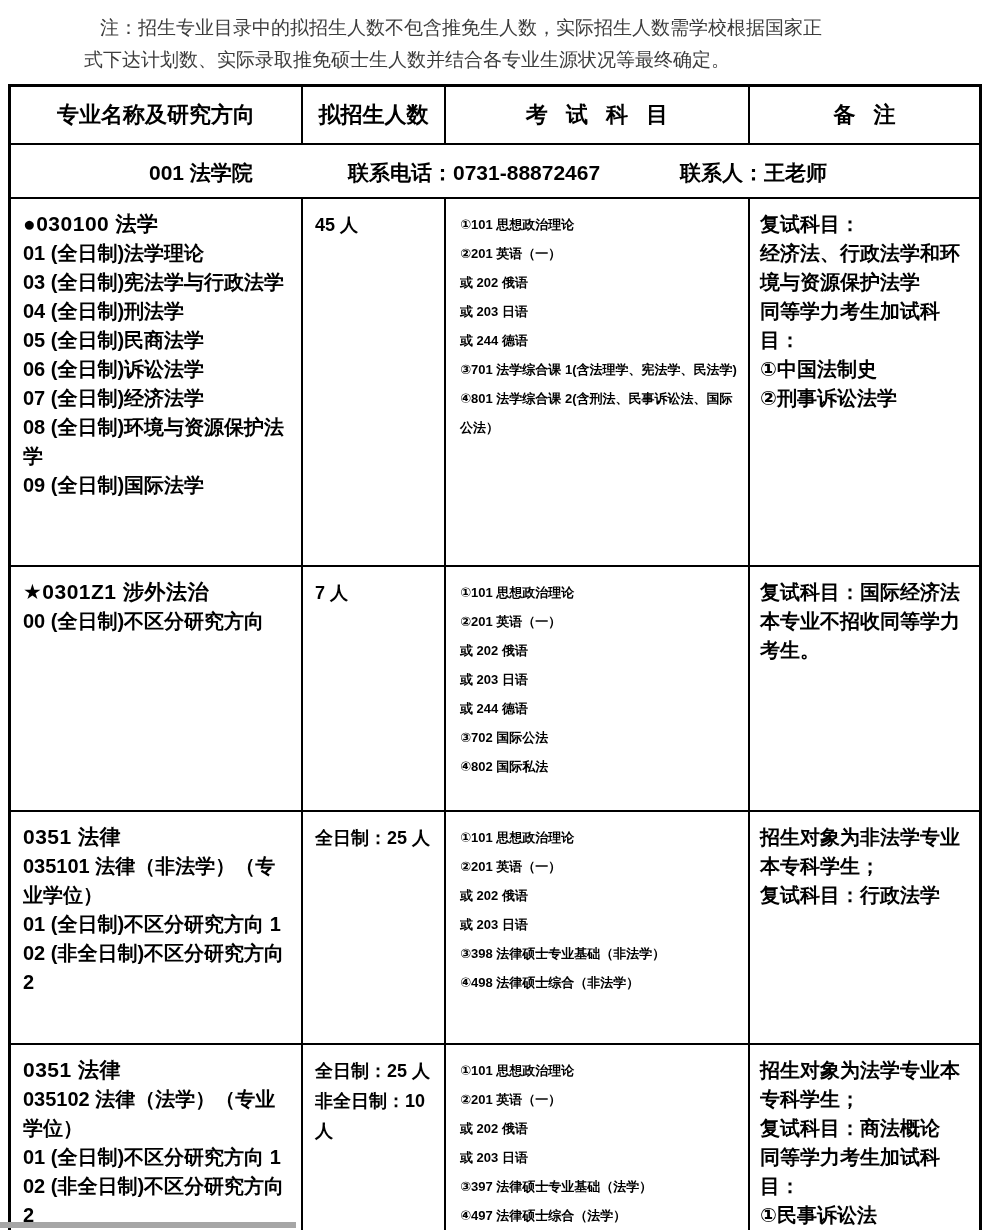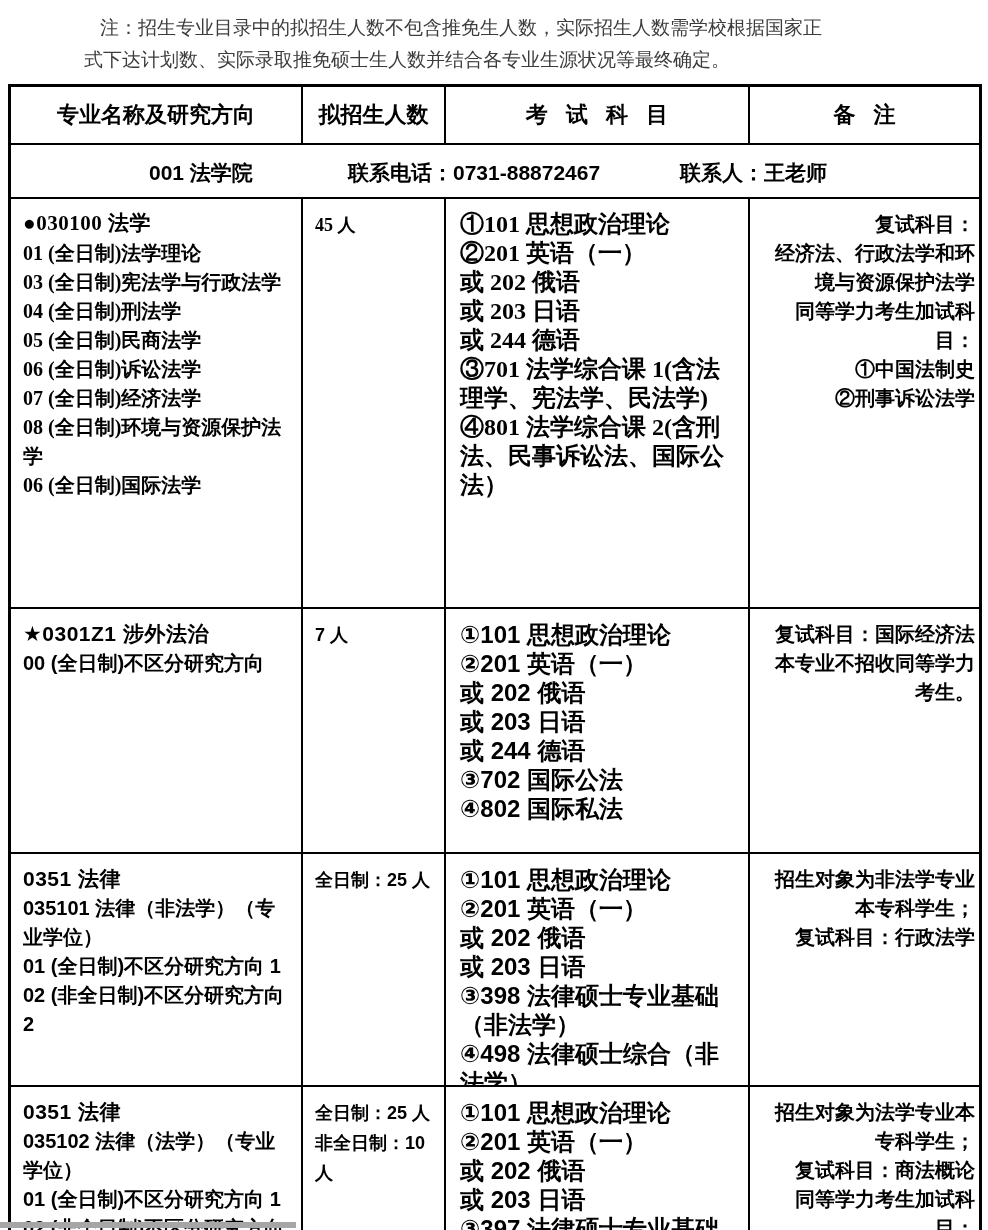--- a/index.html
+++ b/index.html
@@ -41,36 +41,36 @@
   .header-row .cell {
     display: flex; align-items: center; justify-content: center;
     font-size: 22px; word-spacing: 12px; padding: 0;
   }
 
   .dept-row { height: 54px; position: relative; font-size: 21px; }
   .dept-code    { position: absolute; left: 138px; top: 14px; }
   .dept-phone   { position: absolute; left: 337px; top: 14px; }
   .dept-contact { position: absolute; left: 669px; top: 14px; }
 
-  .row-1 { height: 410px; font-family: Liberation Serif, serif; }
+  .row-1 { height: 368px; }
   .row-2 { height: 245px; }
   .row-3 { height: 233px; }
   .row-4 { height: 206px; }
 
   .cell { border-right: 2px solid #000; overflow: hidden; }
-  .cell:last-child { border-right: none; text-align: right; }
+  .cell:last-child { border-right: none; }
   .c1 { width: 292px; padding: 9px 6px 0 12px; }
   .c2 { width: 143px; padding: 11px 4px 0 12px; }
   .c3 { width: 304px; padding: 11px 8px 0 14px; }
   .c4 { width: 229px; padding: 11px 4px 0 10px; }
 
   .program-title { font-size: 21px; line-height: 31px; letter-spacing: 0.5px; }
   .direction-item { font-size: 20px; line-height: 29px; }
   .quota-line { font-size: 18px; line-height: 30px; }
-  .subject-line { font-size: 24px; line-height: 29px; }
+  .subject-line { font-size: 13px; line-height: 29px; }
   .remark-line { font-size: 20px; line-height: 29px; }
 
   .bottom-strip {
     position: absolute;
     left: 0;
     top: 1222px;
     width: 296px;
     height: 6px;
     background: #a6a6a6;
   }
@@ -104,21 +104,21 @@
       <div class="cell c1">
         <div class="program-title">●030100 法学</div>
         <div>
             <div class="direction-item">01 (全日制)法学理论</div>
             <div class="direction-item">03 (全日制)宪法学与行政法学</div>
             <div class="direction-item">04 (全日制)刑法学</div>
             <div class="direction-item">05 (全日制)民商法学</div>
             <div class="direction-item">06 (全日制)诉讼法学</div>
             <div class="direction-item">07 (全日制)经济法学</div>
             <div class="direction-item">08 (全日制)环境与资源保护法学</div>
-            <div class="direction-item">06 (全日制)国际法学</div>
+            <div class="direction-item">09 (全日制)国际法学</div>
           </div>
       </div>
       <div class="cell c2">
           <div class="quota-line">45 人</div>
         </div>
       <div class="cell c3">
           <div class="subject-line">①101 思想政治理论</div>
           <div class="subject-line">②201 英语（一）</div>
           <div class="subject-line">或 202 俄语</div>
           <div class="subject-line">或 203 日语</div>

